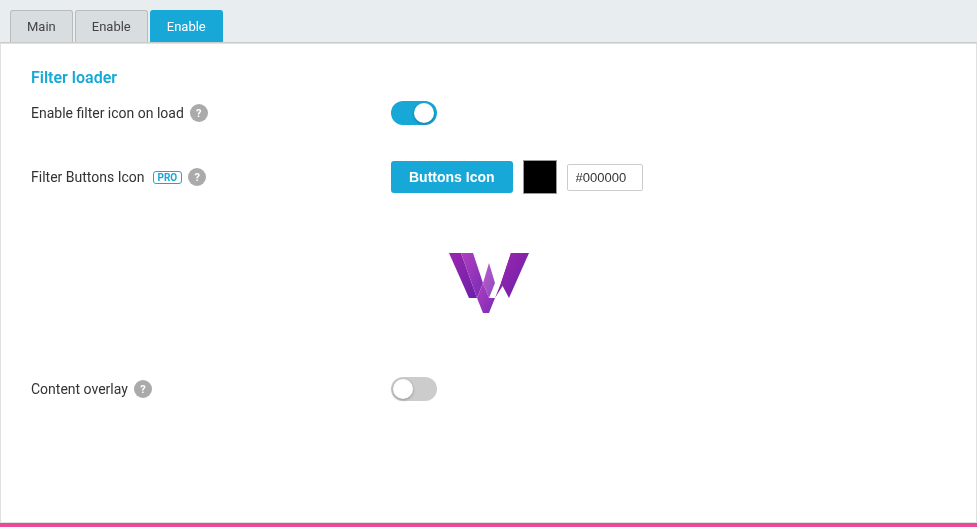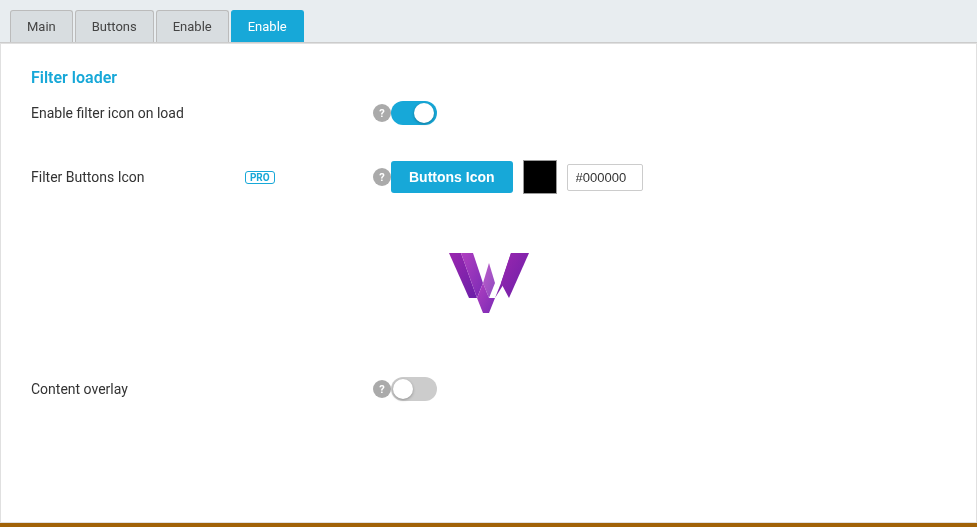--- a/index.html
+++ b/index.html
@@ -3,21 +3,21 @@
   <meta charset="utf-8">
   <style>
     * { box-sizing: border-box; margin: 0; padding: 0; }
     body {
       font-family: -apple-system, BlinkMacSystemFont, "Segoe UI", Roboto, sans-serif;
       background: #f0f4f7;
       width: 977px;
       min-height: 527px;
     }
     .container {
-      background: #a16207;
+      background: #ec4899;
       padding: 0;
       width: 977px;
       min-height: 527px;
     }
     
     .tabs {
       display: flex;
       background: #e8edf0;
       border-bottom: 1px solid #ccc;
       padding: 10px 10px 0 10px;
@@ -60,21 +60,20 @@
       margin-bottom: 28px;
       min-height: 36px;
     }
     .setting-label {
       display: flex;
       align-items: center;
       width: 360px;
       font-size: 14px;
       color: #333;
       gap: 6px;
-      justify-content: space-between;
     }
     .setting-control {
       display: flex;
       align-items: center;
       gap: 10px;
     }
     
     .pro-badge {
       font-size: 10px;
       color: #17a8d8;
@@ -179,21 +178,20 @@
       justify-content: center;
     }
   </style>
 </head>
 <body>
 
 <div class="container">
 
   <div class="tabs">
     <div class="tab">Main</div>
-    <div class="tab">Buttons</div>
     <div class="tab">Enable</div>
     <div class="tab active">Enable</div>
   </div>
 
   <div class="content-area">
     <div class="section-title">Filter loader</div>
 
     <div class="setting-row">
       <div class="setting-label">
         <span>Enable filter icon on load</span>

